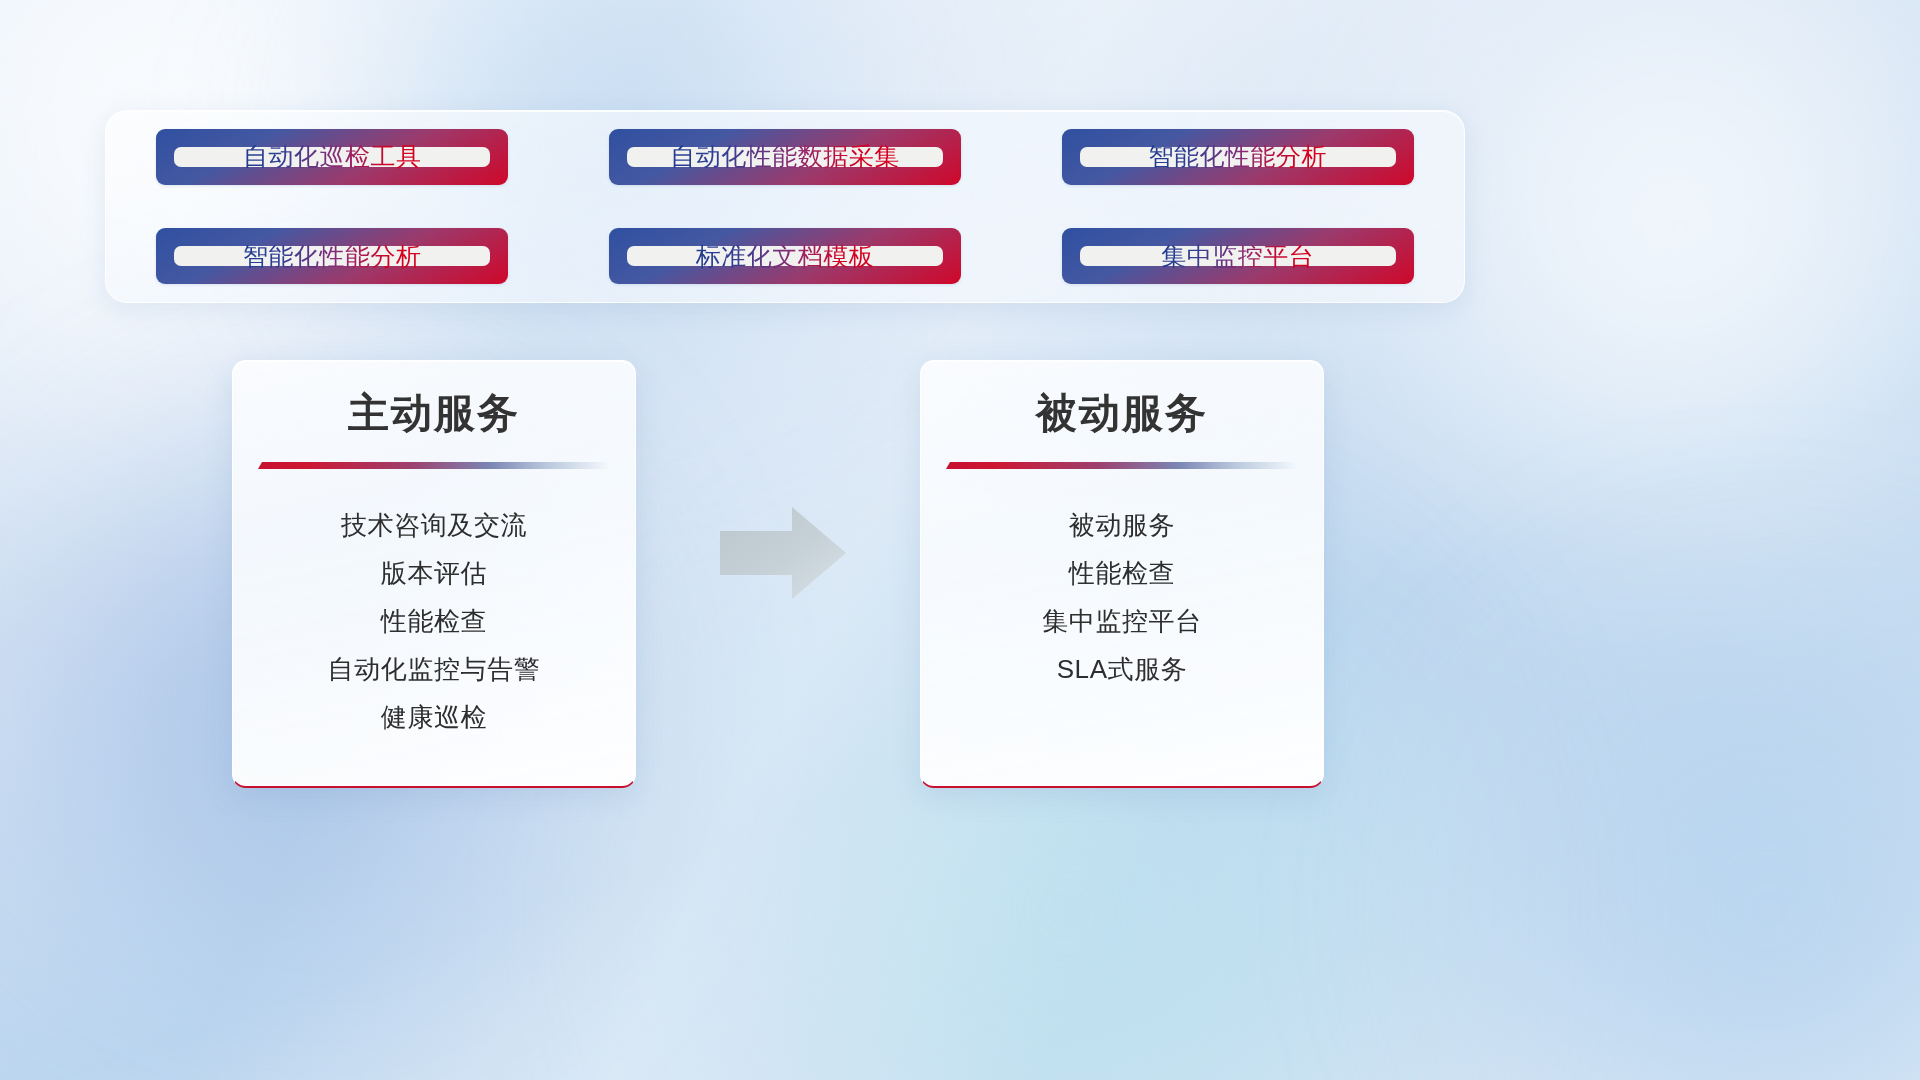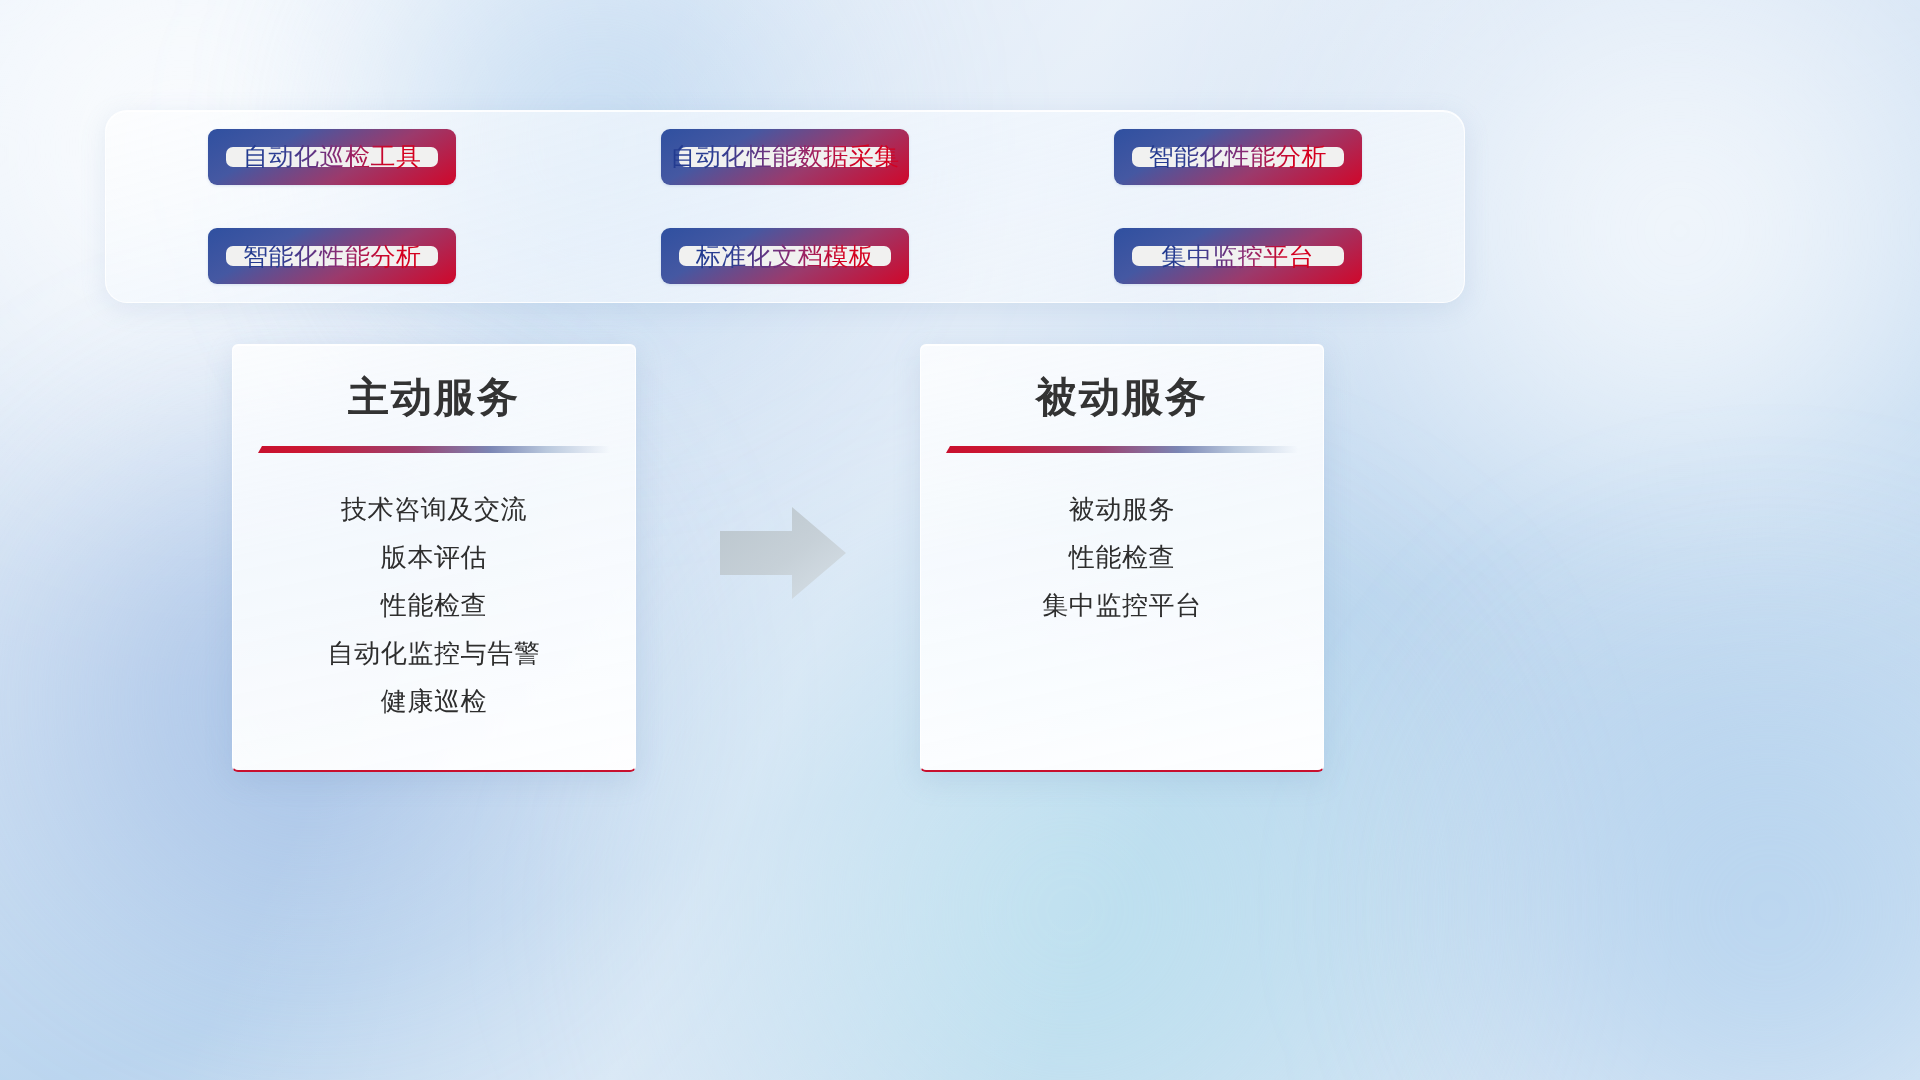--- a/index.html
+++ b/index.html
@@ -45,21 +45,21 @@
   }
   .tag-grid{
     position:absolute; inset:0;
     display:grid;
     grid-template-columns:repeat(3,1fr);
     grid-template-rows:repeat(2,1fr);
     align-items:center; justify-items:center;
     row-gap:8px;
   }
   .tag{
-    width:248px; height:56px;
+    width:352px; height:56px;
     border-radius:9px;
     padding:18px;                     
     background:linear-gradient(150deg,#2f50a0 0%,#4558a2 28%,#9b3a6c 62%,#d0072a 100%);
     box-shadow:0 1px 3px rgba(90,120,170,.18);
     font-family:Liberation Mono, monospace;
   }
   .tag-inner{
     width:100%; height:100%;
     border-radius:7px;
     background:#f1f1f0;
@@ -68,22 +68,22 @@
   .tag-text{
     font-size:25px; font-weight:400; letter-spacing:.5px;
     background:linear-gradient(100deg,#203a8f 0%,#2f3f93 22%,#8e2a72 55%,#d4001f 82%,#d4001f 100%);
     -webkit-background-clip:text; background-clip:text;
     -webkit-text-fill-color:transparent; color:transparent;
     white-space:nowrap;
   }
 
   
   .card{
-    position:absolute; top:344px; width:404px; height:428px;
-    border-radius:6px;
+    position:absolute; top:360px; width:404px; height:428px;
+    border-radius:14px;
     background:linear-gradient(168deg,rgba(255,255,255,.80) 0%,rgba(248,251,254,.92) 42%,rgba(255,255,255,.97) 100%);
     border:1px solid rgba(255,255,255,.9);
     border-bottom:2px solid #c8102e;
     box-shadow:0 8px 28px rgba(110,145,190,.18), inset 0 1px 0 rgba(255,255,255,.95);
     overflow:hidden;
   }
   #card-active{ left:232px; }
   #card-passive{ left:920px; }
   .card-title{
     text-align:center; margin-top:25px;
@@ -186,14 +186,15 @@
   </svg>
 </div>
 
 <div class="card" id="card-passive">
   <div class="card-title">被动服务</div>
   <div class="card-divider"></div>
   <ul class="card-list">
     <li>被动服务</li>
     <li>性能检查</li>
     <li>集中监控平台</li>
+    <li>SLA式服务</li>
   </ul>
 </div>
 
 </body></html>

